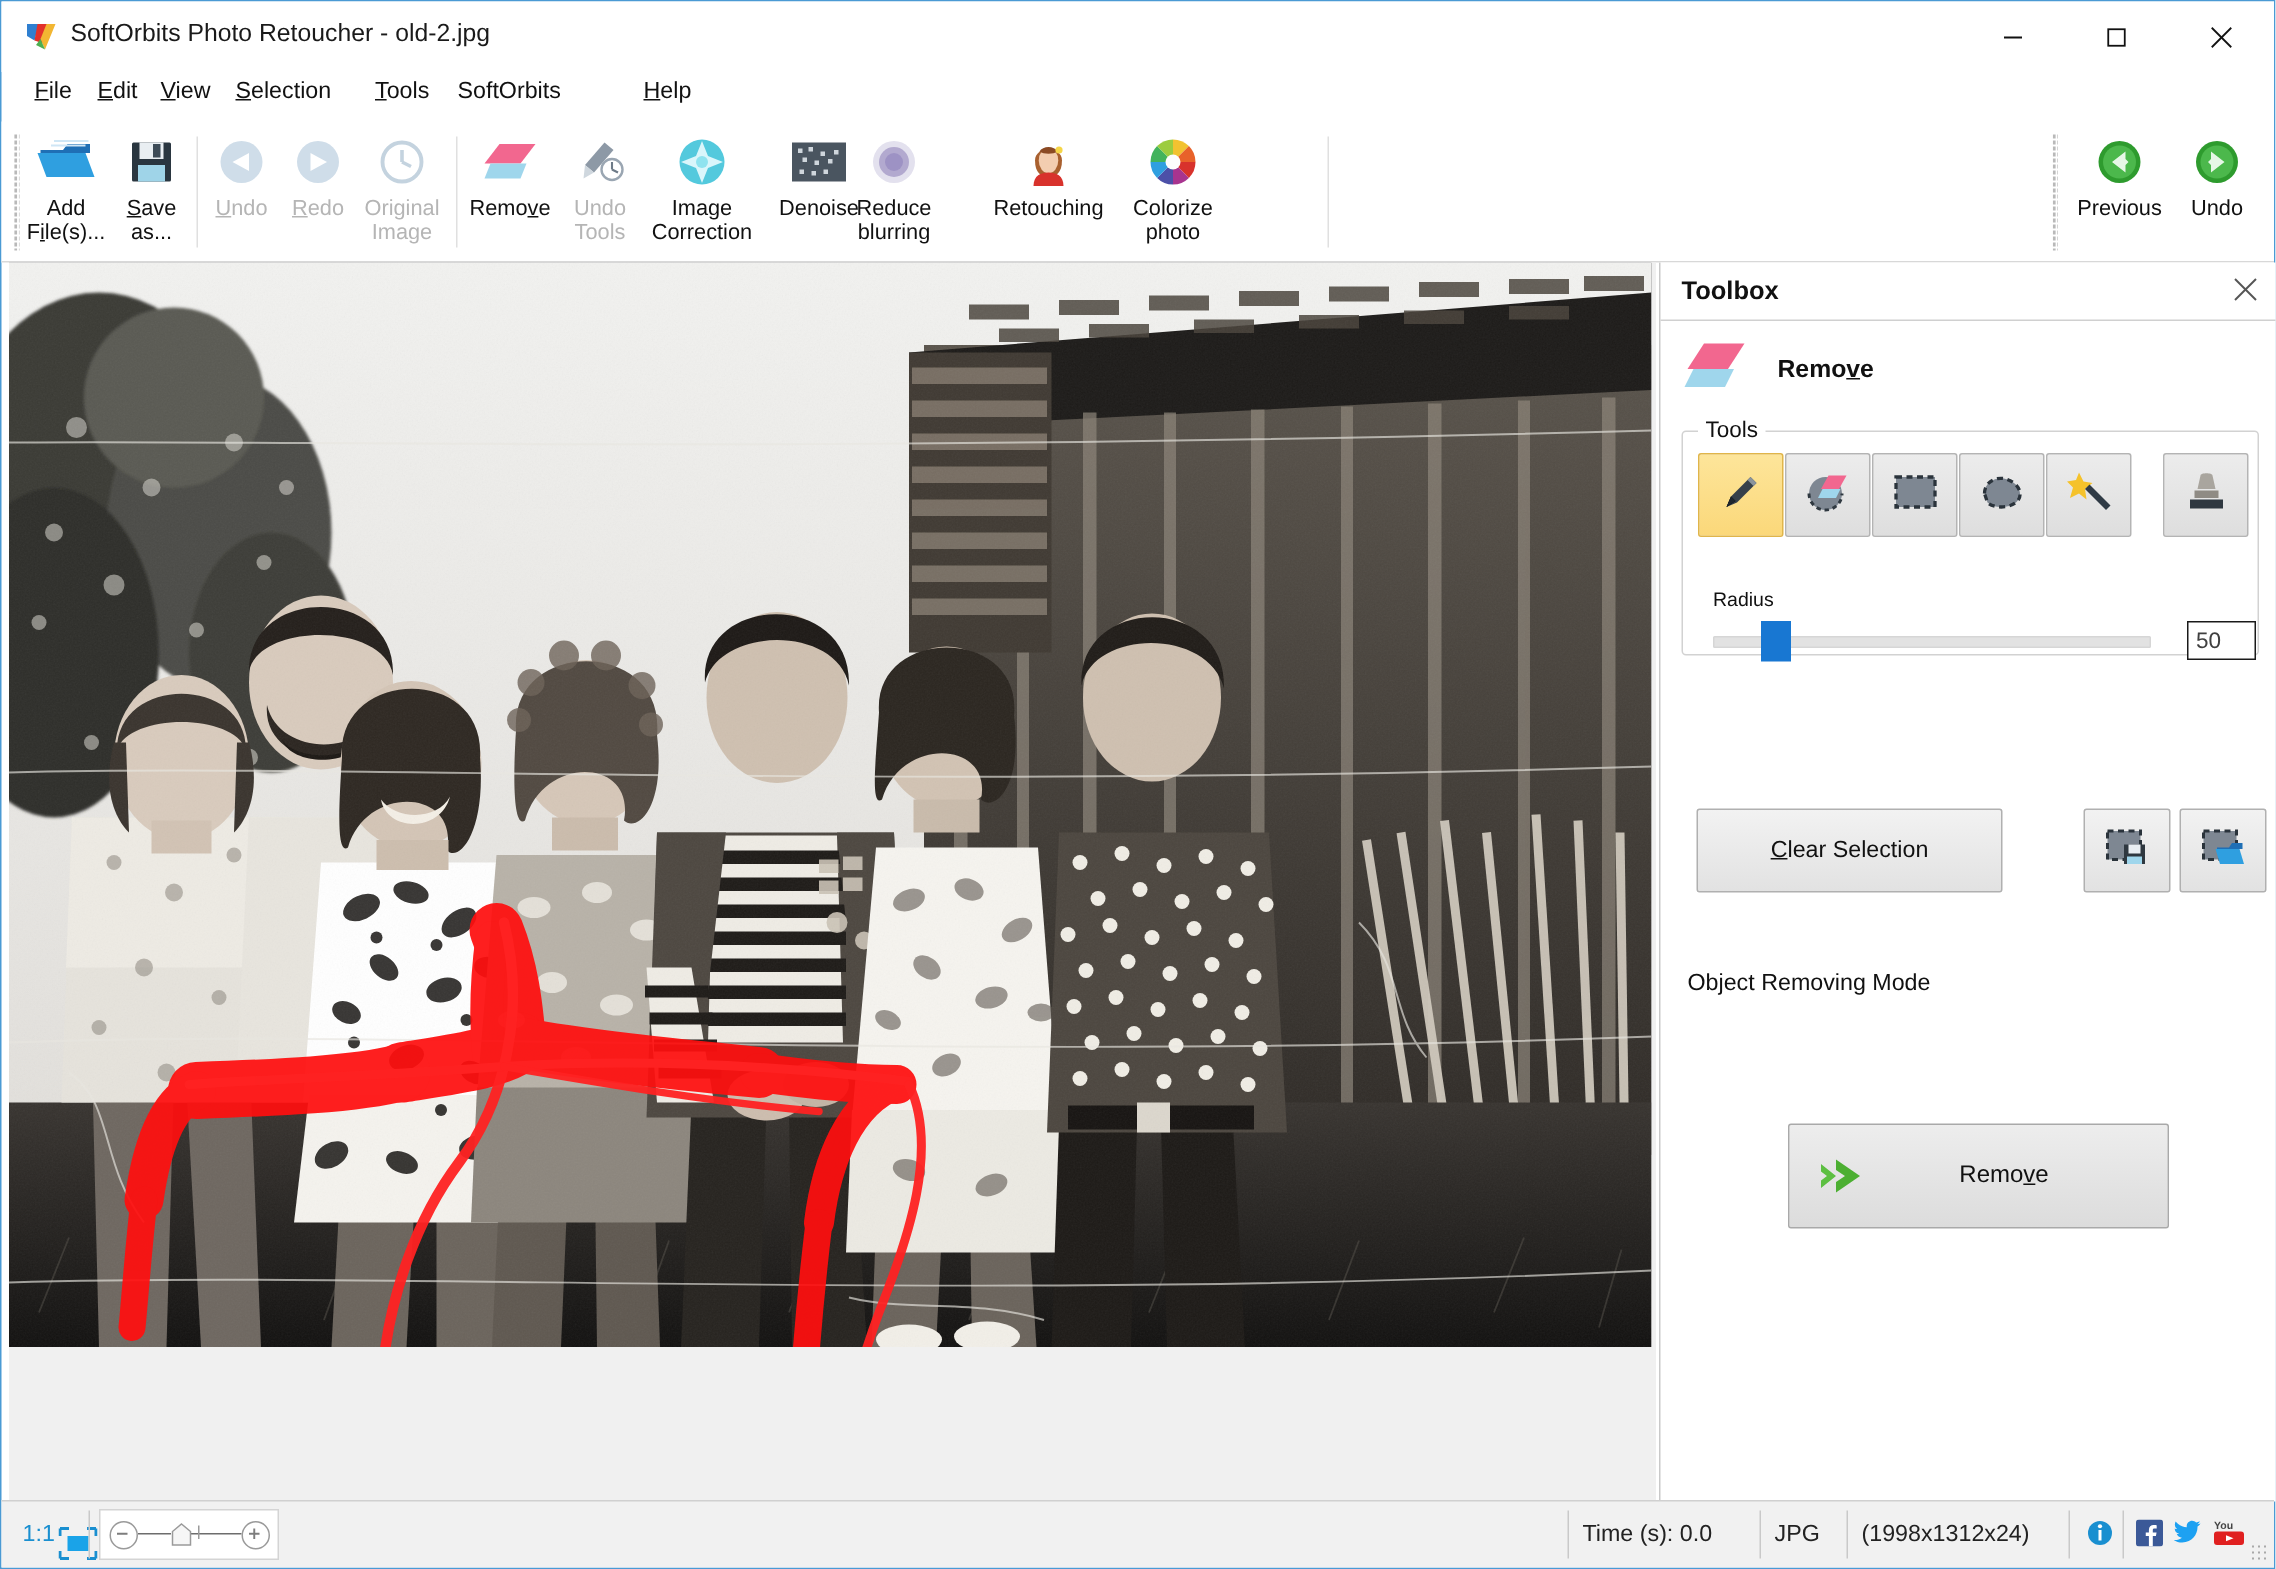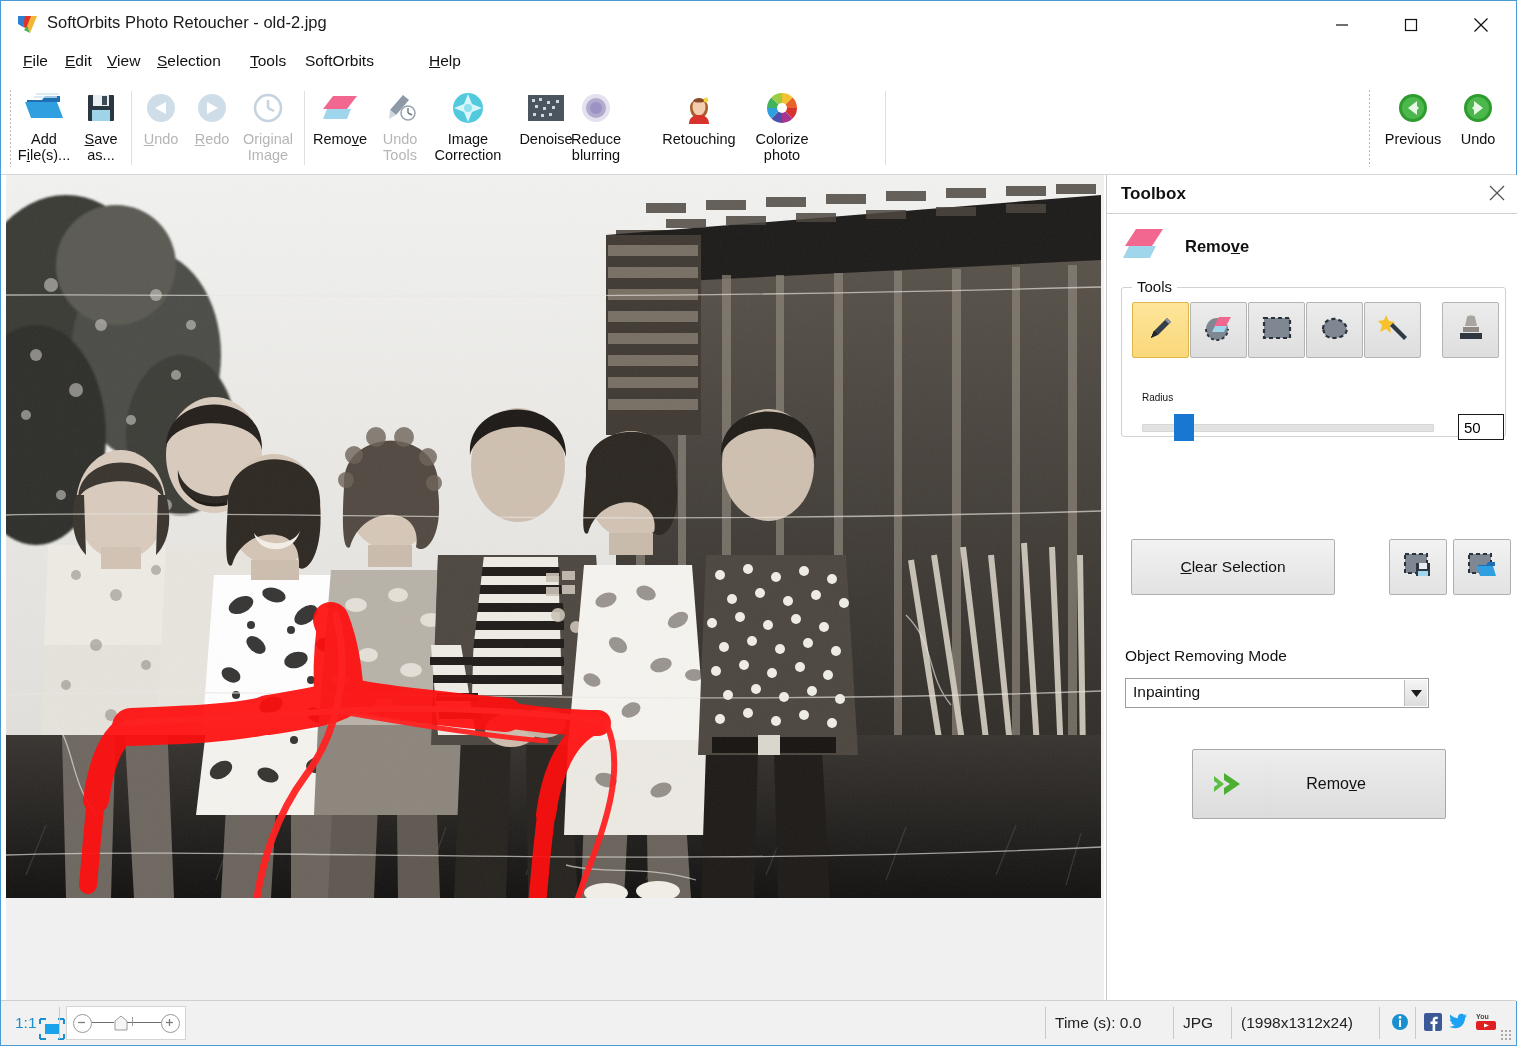--- a/index.html
+++ b/index.html
@@ -56,25 +56,25 @@
   .rm-head .rm-label{font-size:16.5px;font-weight:bold;color:#111;}
 
   .grp{position:absolute;left:14px;top:112px;width:383px;height:148px;
     border:1px solid #d2d2d2;border-radius:3px;}
   .grp-legend{position:absolute;left:10px;top:-10px;background:#fff;padding:0 5px;font-size:15px;color:#111;}
 
   .toolbtn{position:absolute;width:55px;height:54px;border:1px solid #b4b4b4;border-radius:2px;
     background:linear-gradient(#ececec,#dedede);display:flex;align-items:center;justify-content:center;cursor:default;}
   .toolbtn.sel{background:linear-gradient(#fde59a,#fbd87a);border-color:#e0b54a;}
 
-  .radius-lb{position:absolute;left:20px;top:104px;font-size:10px;color:#111;}
+  .radius-lb{position:absolute;left:20px;top:104px;font-size:13px;color:#111;}
   .slider{position:absolute;left:20px;top:136px;width:290px;height:6px;background:#e2e2e2;border:1px solid #d6d6d6;border-radius:1px;}
   .slider-handle{position:absolute;left:52px;top:126px;width:20px;height:27px;background:#1877d2;cursor:default;}
   .radius-box{position:absolute;left:336px;top:126px;width:46px;height:26px;border:1px solid #1a1a1a;background:#fff;
-    font-size:15px;color:#000000;display:flex;align-items:center;padding-left:5px;box-sizing:border-box;}
+    font-size:15px;color:#404040;display:flex;align-items:center;padding-left:5px;box-sizing:border-box;}
 
   .clearsel{position:absolute;left:10px;top:252px;width:200px;height:52px;
     border:1px solid #b0b0b0;border-radius:2px;background:linear-gradient(#f2f2f2,#e2e2e2);
     display:flex;align-items:center;justify-content:center;font-size:15.5px;color:#111;cursor:default;}
   .selbtn{position:absolute;top:252px;width:56px;height:52px;border:1px solid #b0b0b0;border-radius:2px;
     background:linear-gradient(#f2f2f2,#e2e2e2);display:flex;align-items:center;justify-content:center;cursor:default;}
 
   .orm-label{position:absolute;left:18px;top:472px;font-size:15.5px;color:#111;}
   .combo{position:absolute;left:18px;top:503px;width:302px;height:28px;border:1px solid #9c9c9c;background:#fff;}
   .combo-text{position:absolute;left:7px;top:4px;font-size:15.5px;color:#111;}
@@ -802,28 +802,20 @@
         <svg width="30" height="28" viewBox="0 0 30 28">
           <rect x="2" y="3" width="22" height="19" fill="#7e8792"></rect>
           <rect x="2" y="3" width="22" height="19" fill="none" stroke="#2a333b" stroke-width="2" stroke-dasharray="4,3"></rect>
           <path d="M11 14 L19 14 L21 11 L28 11 L28 15 L11 15 Z" fill="#1f6fb5"></path>
           <path d="M10 15 L26 15 L29 25 L13 25 Z" fill="#2f9fe0"></path>
         </svg>
       </span>
     </div>
 
     <div class="orm-label">Object Removing Mode</div>
-    <div class="combo">
-      <span class="combo-text">Inpainting</span>
-      <span class="combo-arrow">
-        <svg width="11" height="8" viewBox="0 0 11 8">
-            <polygon points="0,1 11,1 5.5,8" fill="#1a1a1a"></polygon>
-          </svg>
-      </span>
-    </div>
 
     <div class="remove-btn">
       <span class="rb-ic">
         <svg width="42" height="30" viewBox="0 0 42 30">
           <path d="M14 4 L30 15 L14 26 L14 19 L20 15 L14 11 Z" fill="#4caf32"></path>
           <path d="M4 7 L14 15 L4 23 L4 18 L8 15 L4 12 Z" fill="#5dbf42"></path>
         </svg>
       </span>
       <span class="rb-lb">Remo<u>v</u>e</span>
     </div>

